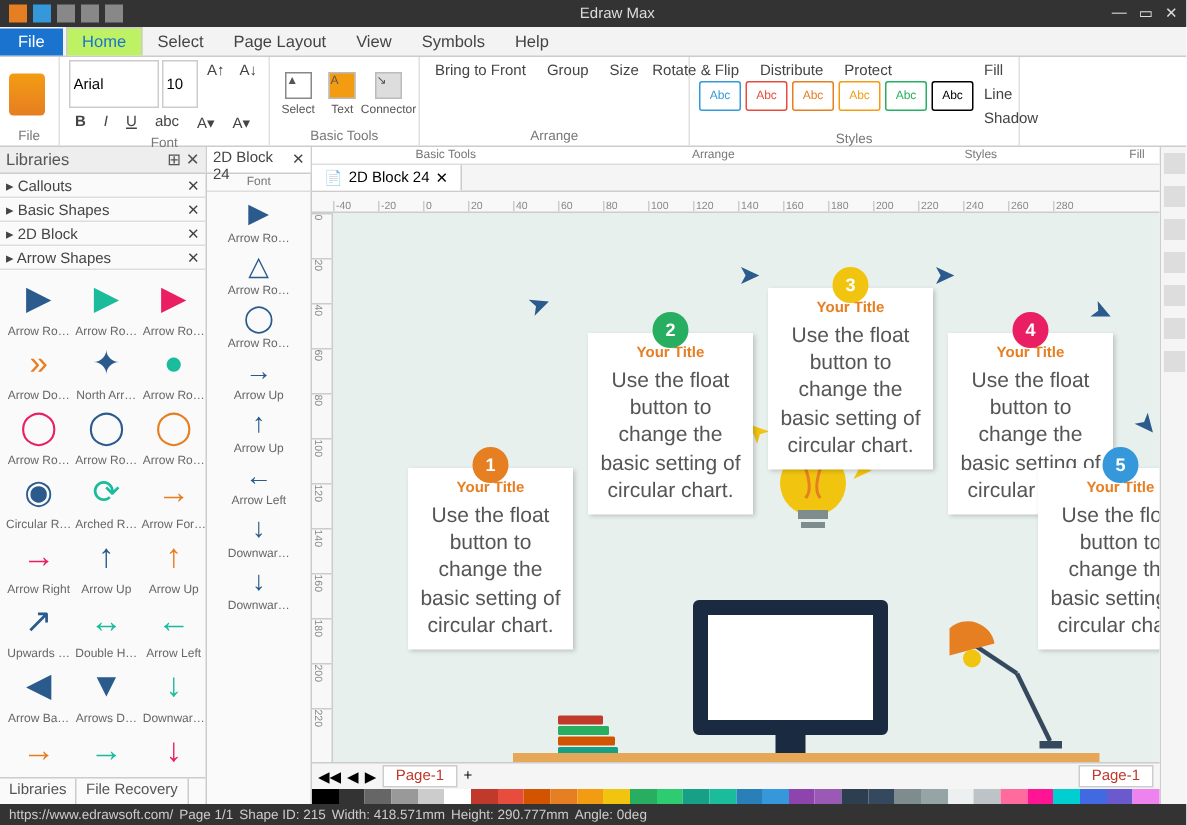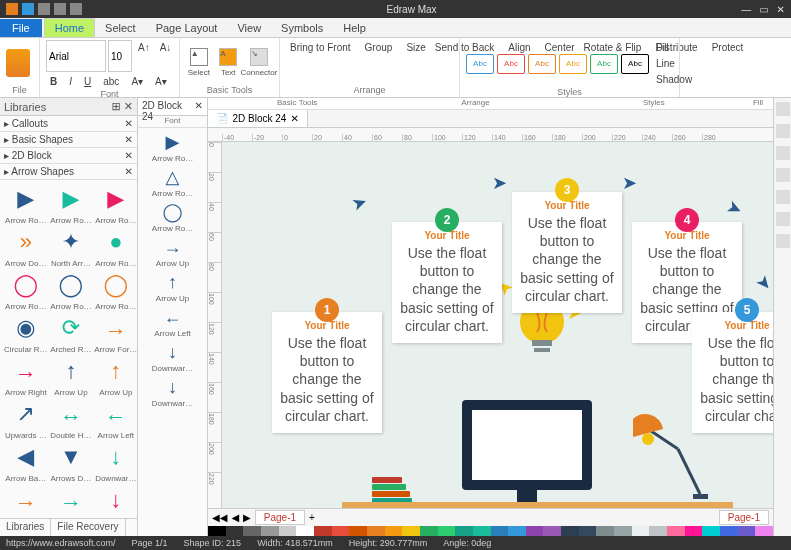--- a/index.html
+++ b/index.html
@@ -63,21 +63,21 @@
 .books{position:absolute;left:150px;bottom:4px;width:40px}
 .book{height:6px;margin-top:1px;border-radius:1px}
 .lamp{position:absolute;right:60px;bottom:4px;width:90px;height:100px}
 .desk{position:absolute;left:120px;right:40px;bottom:0;height:6px;background:#e6a757}
 .page-tabs{height:18px;border-top:1px solid #ccc;display:flex;align-items:center;font-size:10px;background:#f5f5f5;gap:4px;padding:0 4px}
 .page-tabs .pt{padding:1px 8px;background:#fff;border:1px solid #ccc;color:#c0392b}
 .color-bar{height:10px;display:flex}
 .color-bar span{flex:1}
 .rside{width:18px;background:#f5f5f5;border-left:1px solid #ccc;display:flex;flex-direction:column;align-items:center;gap:8px;padding-top:4px}
 .rside .ric{width:14px;height:14px;background:#ddd;cursor:pointer}
-.statusbar{height:14px;background:#333;color:#ccc;font-size:9px;display:flex;align-items:center;padding:0 6px;gap:16px}
+.statusbar{height:14px;background:#333;color:#ccc;font-size:9px;display:flex;align-items:center;padding:0 6px;gap:4px}
 .statusbar .sp{flex:1}
 .plain-arrow{font-size:22px}
 </style>
 </head>
 <body>
 
 <div class="titlebar">
   <div class="t-icons">
     <span style="background:#e67e22"></span>
     <span style="background:#3498db"></span>
@@ -145,25 +145,20 @@
         </div>
     </div>
     <div class="label">Basic Tools</div>
   </div>
   <div class="rgrp" style="width:180px">
     <div class="body" style="flex-direction:row;align-items:stretch;gap:1px;font-size:9px">
       <div style="display:flex;gap:6px">
         <span class="btn-sm">Bring to Front</span>
         <span class="btn-sm">Group</span>
         <span class="btn-sm">Size</span>
-      </div>
-      <div style="display:flex;gap:6px">
-        <span class="btn-sm">Send to Back</span>
-        <span class="btn-sm">Align</span>
-        <span class="btn-sm">Center</span>
       </div>
       <div style="display:flex;gap:6px">
         <span class="btn-sm">Rotate &amp; Flip</span>
         <span class="btn-sm">Distribute</span>
         <span class="btn-sm">Protect</span>
       </div>
     </div>
     <div class="label">Arrange</div>
   </div>
   <div class="rgrp" style="width:220px">

